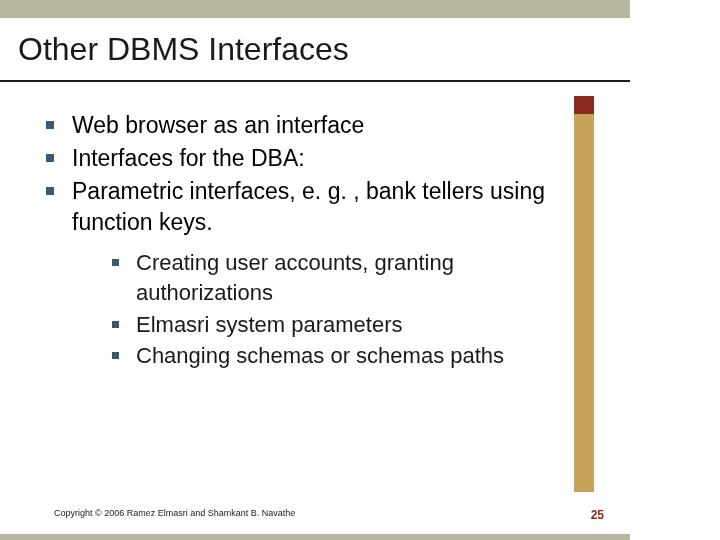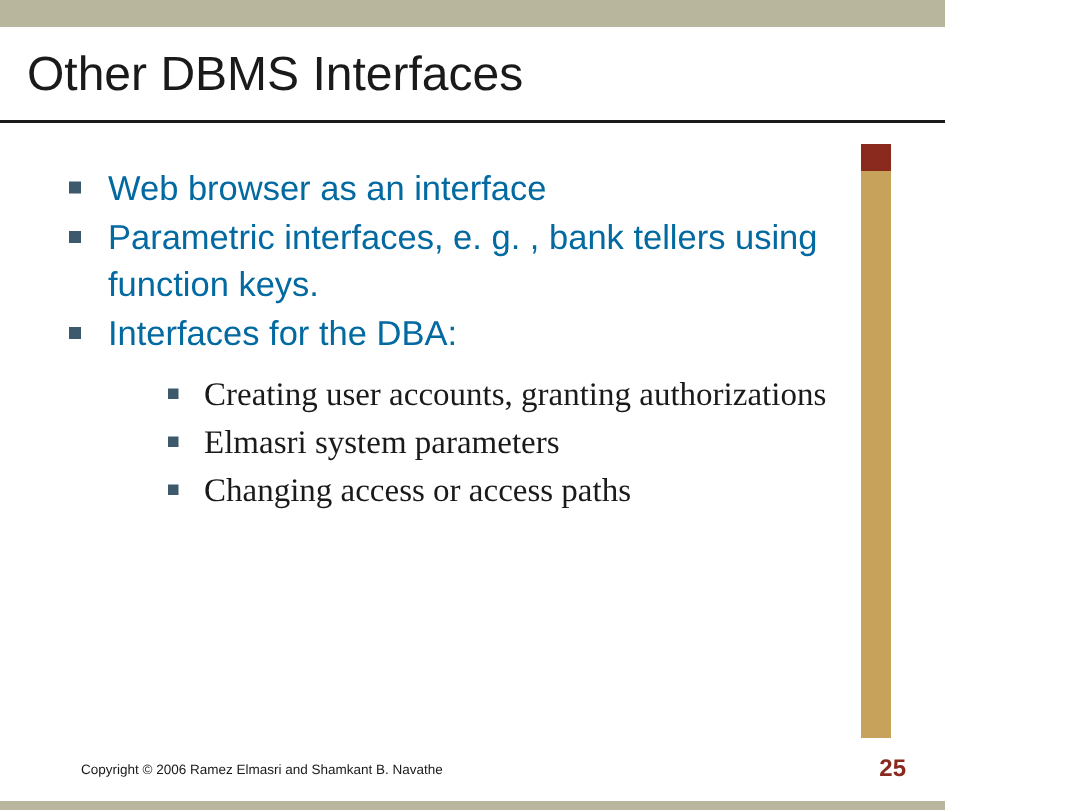--- a/index.html
+++ b/index.html
@@ -44,36 +44,35 @@
   }
   .b1 {
     list-style: none;
     margin: 0 0 10px 0;
   }
   .b1 > li {
     position: relative;
     padding-left: 32px;
     font-size: 23px;
     line-height: 1.35;
-    color: #0369a1;
+    color: #000000;
     margin-bottom: 2px;
   }
   .b1 > li::before {
     content: "";
     position: absolute;
     left: 6px;
     top: 11px;
     width: 8px;
     height: 8px;
     background: #3d5a6c;
   }
   .b2 {
     list-style: none;
     margin: 8px 0 0 68px;
-    font-family: Liberation Serif, serif;
   }
   .b2 > li {
     position: relative;
     padding-left: 28px;
     font-size: 22px;
     line-height: 1.35;
     color: #1a1a1a;
     margin-bottom: 2px;
   }
   .b2 > li::before {
@@ -104,21 +103,21 @@
     position: absolute;
     left: 54px;
     bottom: 22px;
     font-size: 9px;
     color: #1a1a1a;
   }
   .page-num {
     position: absolute;
     right: 26px;
     bottom: 18px;
-    font-size: 16px;
+    font-size: 12px;
     font-weight: 700;
     color: #8a2a1f;
   }
   .bottomband {
     position: absolute;
     left: 0; right: 0; bottom: 0;
     height: 6px;
     background: #b8b79d;
   }
 </style>
@@ -137,35 +136,35 @@
     <div class="seg-a"></div>
     <div class="seg-b"></div>
   </div>
 
   <div class="body">
     <ul class="b1">
       <li>
         <span>Web browser as an interface</span>
       </li>
       <li>
-        <span>Parametric interfaces, e. g. , bank tellers using function keys.</span>
+        <span>Interfaces for the DBA:</span>
       </li>
       <li>
-        <span>Interfaces for the DBA:</span>
+        <span>Parametric interfaces, e. g. , bank tellers using function keys.</span>
       </li>
     </ul>
     <ul class="b2">
       <li>
         <span>Creating user accounts, granting authorizations</span>
       </li>
       <li>
         <span>Elmasri system parameters</span>
       </li>
       <li>
-        <span>Changing access or access paths</span>
+        <span>Changing schemas or schemas paths</span>
       </li>
     </ul>
   </div>
 
   <div class="footer-copy">Copyright © 2006 Ramez Elmasri and Shamkant B. Navathe</div>
   <div class="page-num">25</div>
 
   <div class="bottomband"></div>
 </div>
 

